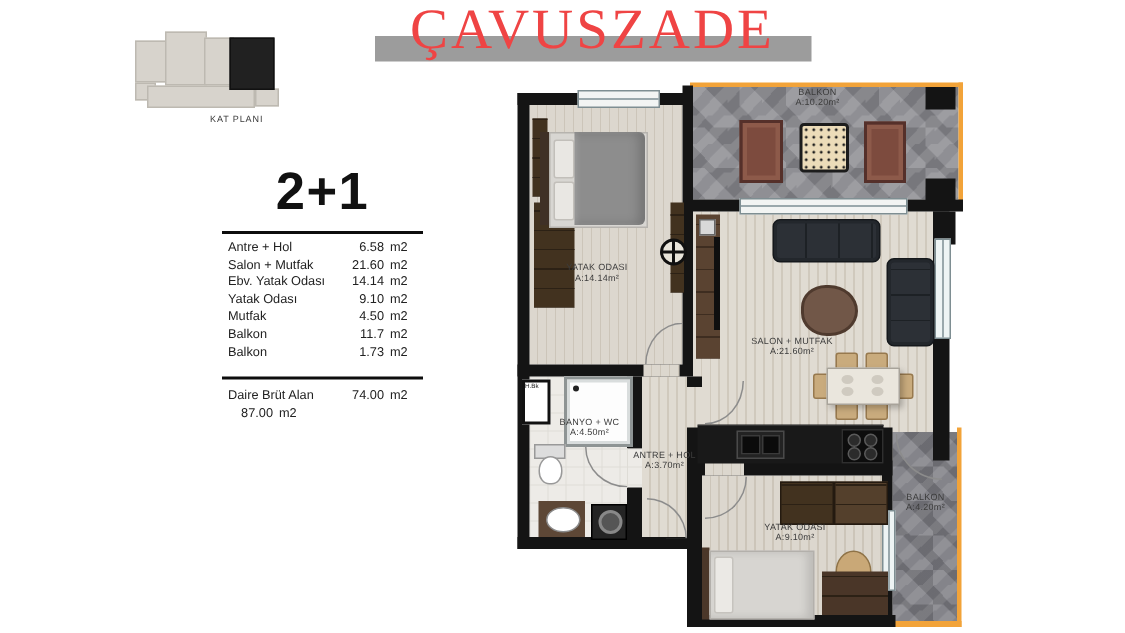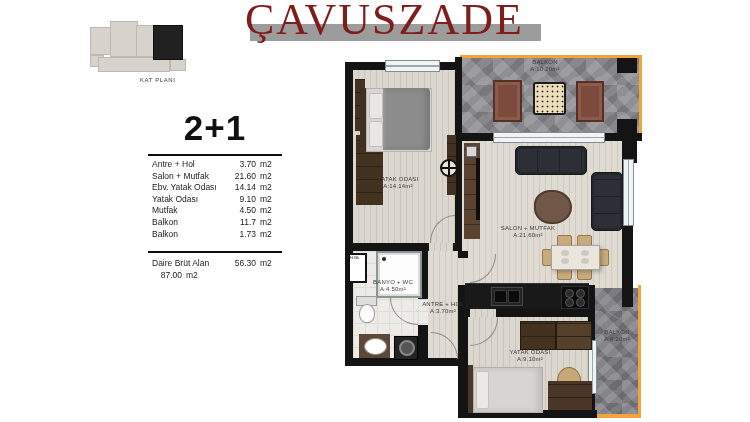--- a/index.html
+++ b/index.html
@@ -1,22 +1,22 @@
 <!DOCTYPE html>
 <html style="--accent-orange: #f2a339; --wall-black: #141414; --stone-gray: #8f8f94; --title-bar-gray: #9c9c9c; --sofa-dark: #2c3036; --armchair-brown: #7d4b3e;"><head>
 <meta charset="utf-8">
 <style>
   html,body{margin:0;padding:0}
   body{width:750px;height:422px;position:relative;overflow:hidden;background:#fff;
        font-family:"Liberation Sans",sans-serif;color:#1c1c1c;}
   .abs{position:absolute;}
   
   .title-bar{background:var(--title-bar-gray,#9c9c9c);}
-  .main-title{font-family:"Liberation Serif",serif;font-size:44px;line-height:42px;
-              letter-spacing:2px;color:#7f1d1d;text-align:left;white-space:nowrap;}
+  .main-title{font-family:"Liberation Serif",serif;font-size:38px;line-height:42px;
+              letter-spacing:2px;color:#ef4444;text-align:center;white-space:nowrap;}
   
   .mini-block{background:#d7d3cc;border:1px solid #bdb9b1;}
   .mini-dark{background:#212121;border:1px solid #111;}
   .mini-caption{font-size:6px;letter-spacing:.6px;color:#3a3a3a;}
   
   .type-label{font-size:35px;font-weight:bold;text-align:center;letter-spacing:1px;color:#111;}
   .rule{background:#0d0d0d;height:2px;}
   .room-row,.total-row{display:flex;font-size:8.5px;line-height:11.6px;color:#222;}
   .room-row .n,.total-row .n{flex:1;text-align:left;}
   .room-row .v,.total-row .v{width:30px;text-align:right;}
@@ -77,21 +77,21 @@
 </div>
 <div class="abs mini-caption" style="left:140px;top:77px;width:60px;">KAT PLANI</div>
 
 <div class="abs" style="left:148px;top:105px;width:134px;">
   <div class="abs type-label" style="left:0;top:3px;width:134px;">2+1</div>
   <div class="abs rule" style="left:0;top:49px;width:134px;"></div>
 
   <div class="abs" style="left:4px;top:54px;width:128px;">
     <div class="room-row">
         <span class="n">Antre + Hol</span>
-        <span class="v">3.70</span>
+        <span class="v">6.58</span>
         <span class="u">m2</span>
       </div>
     <div class="room-row">
         <span class="n">Salon + Mutfak</span>
         <span class="v">21.60</span>
         <span class="u">m2</span>
       </div>
     <div class="room-row">
         <span class="n">Ebv. Yatak Odası</span>
         <span class="v">14.14</span>
@@ -117,21 +117,21 @@
         <span class="v">1.73</span>
         <span class="u">m2</span>
       </div>
   </div>
 
   <div class="abs rule" style="left:0;top:146px;width:134px;"></div>
 
   <div class="abs" style="left:4px;top:153px;width:128px;">
     <div class="total-row">
         <span class="n">Daire Brüt Alan</span>
-        <span class="v">56.30</span>
+        <span class="v">74.00</span>
         <span class="u">m2</span>
       </div>
     <div class="total-row">
         <span class="v">87.00</span>
         <span class="u">m2</span>
       </div>
   </div>
 </div>
 
 <div class="abs" style="left:345px;top:55px;width:303px;height:367px;">

